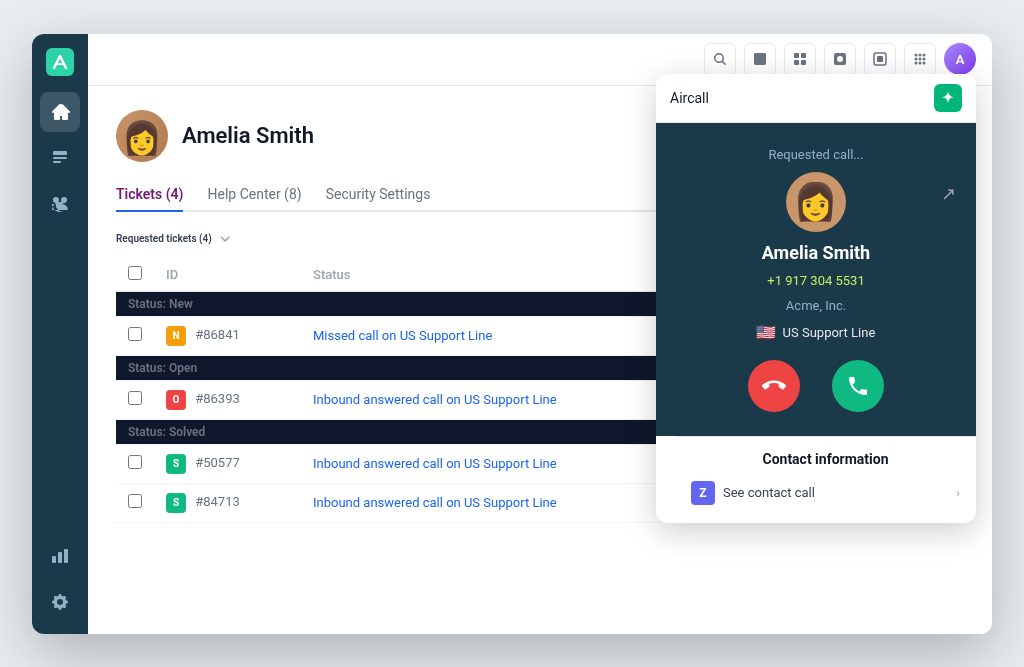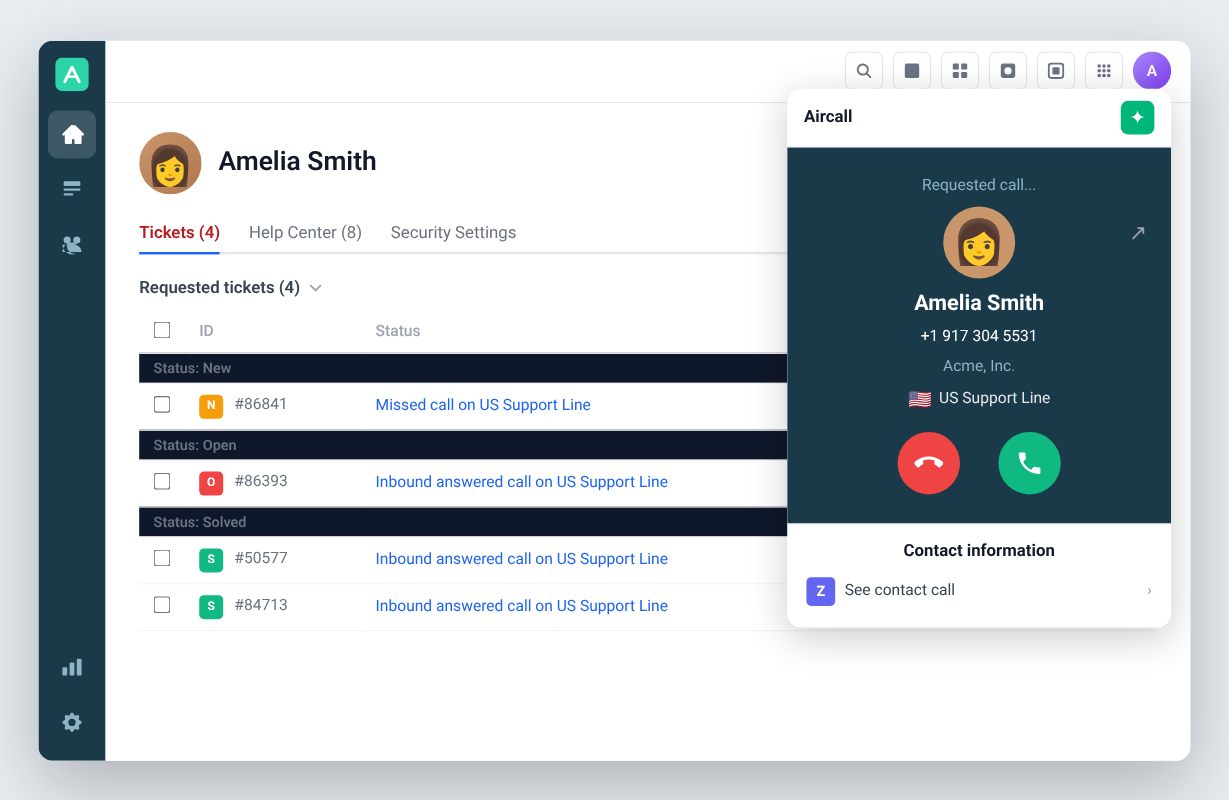--- a/index.html
+++ b/index.html
@@ -168,32 +168,32 @@
     }
     .tab {
       padding: 8px 0;
       font-size: 14px;
       color: #6b7280;
       cursor: pointer;
       border-bottom: 2px solid transparent;
       margin-bottom: -2px;
     }
     .tab.active {
-      color: #b91c1c;
+      color: #701a75;
       border-bottom: 2px solid #1c64f2;
       font-weight: 600;
       text-align: center;
     }
 
     
     .section-header {
       display: flex;
       align-items: center;
       gap: 6px;
-      font-size: 14px;
+      font-size: 10px;
       font-weight: 600;
       color: #374151;
       margin-bottom: 12px;
       cursor: pointer;
     }
     .section-header svg { width: 14px; height: 14px; color: #9ca3af; }
 
     .tickets-table {
       width: 100%;
       border-collapse: collapse;
@@ -261,21 +261,21 @@
     }
     .aircall-header {
       display: flex;
       align-items: center;
       justify-content: space-between;
       padding: 10px 14px;
       border-bottom: 1px solid #e5e7eb;
     }
     .aircall-title {
       font-size: 14px;
-      font-weight: 700;
+      font-weight: 400;
       color: #111827;
     }
     .aircall-logo {
       width: 28px;
       height: 28px;
       background: #00b67a;
       border-radius: 6px;
       display: flex;
       align-items: center;
       justify-content: center;
@@ -308,21 +308,21 @@
       font-size: 36px;
       overflow: hidden;
     }
     .incoming-name {
       font-size: 18px;
       font-weight: 700;
       color: #fff;
     }
     .incoming-phone {
       font-size: 13px;
-      color: #ffffff;
+      color: #bef264;
     }
     .incoming-company {
       font-size: 13px;
       color: #8fb3c4;
     }
     .incoming-line {
       display: flex;
       align-items: center;
       gap: 6px;
       font-size: 13px;
@@ -354,20 +354,21 @@
       top: 60px;
       right: 20px;
       font-size: 18px;
       color: #9ca3af;
     }
 
     
     .aircall-contact-info {
       padding: 14px 16px;
       border-top: 1px solid #e5e7eb;
+      margin-left: 19px;
     }
     .contact-info-title {
       font-size: 14px;
       font-weight: 700;
       color: #111827;
       margin-bottom: 10px;
       text-align: center;
     }
     .contact-info-link {
       display: flex;

